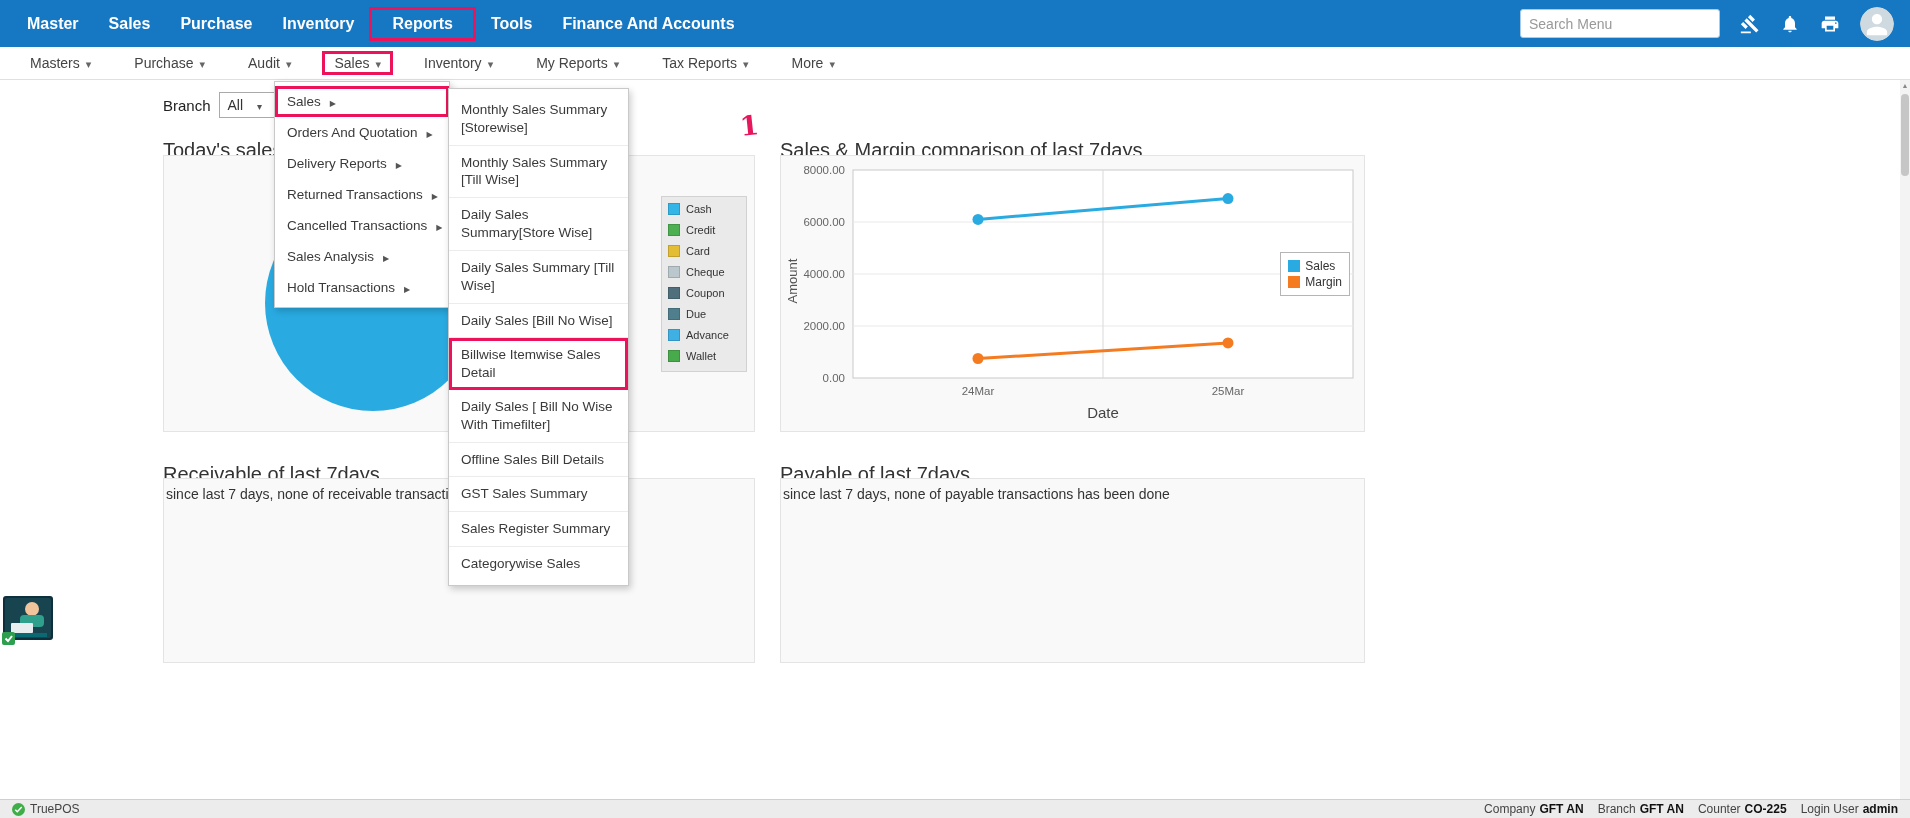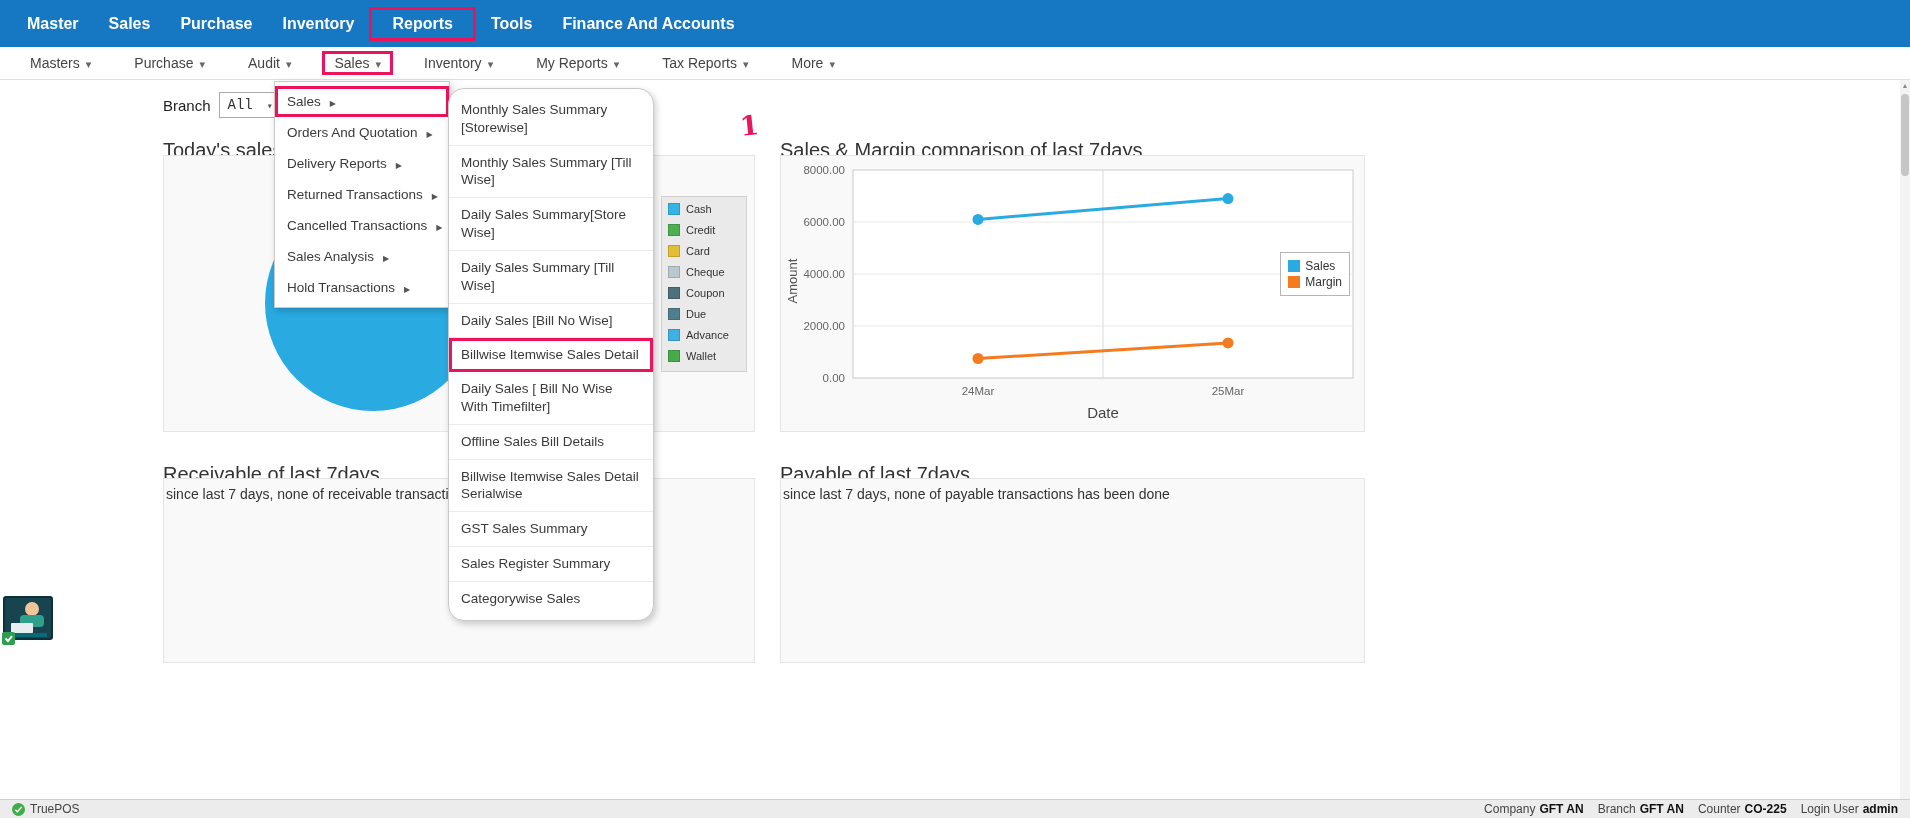--- a/index.html
+++ b/index.html
@@ -26,21 +26,21 @@
                 padding:4px 12px;margin-right:19px;cursor:pointer;white-space:nowrap;}
   .menubar-item.hl{border:3px solid #ec135a;padding:1px 9px;}
   .chev::after{content:"▾";font-size:11px;color:#666;}
 
   
   .sec-title{position:absolute;font-size:20px;font-weight:400;color:#333;white-space:nowrap;}
   .panel{position:absolute;background:#f9f9f9;border:1px solid #e4e4e4;box-sizing:border-box;}
 
   .branch-row{position:absolute;left:163px;top:92px;display:flex;align-items:center;gap:8px;font-size:15px;color:#222;}
   .branch-select{display:flex;align-items:center;gap:14px;background:#fff;border:1px solid #aaa;
-                 height:24px;padding:0 8px;font-size:14px;color:#333;min-width:78px;cursor:pointer;font-family:Liberation Mono, monospace;}
+                 height:24px;padding:0 8px;font-size:14px;color:#333;min-width:78px;cursor:pointer;}
   .sel-arrow::after{content:"▾";font-size:10px;color:#555;}
 
   
   .pie-circle{position:absolute;left:101px;top:39px;width:216px;height:216px;border-radius:50%;}
   .pie-legend{position:absolute;left:497px;top:40px;width:72px;background:#eaeaea;
               border:1px solid #d2d2d2;padding:6px 6px 0 6px;box-sizing:content-box;}
   .pleg-row{display:flex;align-items:center;gap:6px;margin-bottom:9px;}
   .pleg-sq{width:12px;height:12px;flex:0 0 12px;border:1px solid rgba(0,0,0,.15);box-sizing:border-box;}
   .pleg-label{font-size:11px;color:#333;}
 
@@ -57,21 +57,21 @@
 
   
   .dropdown{position:absolute;background:#fff;border:1px solid #c9c9c9;
             box-shadow:2px 3px 7px rgba(0,0,0,.2);padding:4px 0;box-sizing:border-box;}
   .dd1{left:274px;top:81px;width:176px;z-index:40;}
   .dd1-item{display:flex;align-items:center;font-size:13.5px;color:#3a3a3a;padding:8px 12px;
             cursor:pointer;white-space:nowrap;}
   .dd1-item.hl{border:3px solid #ec135a;padding:5px 9px;}
   .dd-arrow::after{content:"▶";font-size:8px;color:#555;}
   .dd-arrow{margin-left:9px;display:inline-block;}
-  .dd2{left:448px;top:88px;width:206px;z-index:41;border-radius:16px;}
+  .dd2{left:448px;top:88px;width:181px;z-index:41;}
   .dd2-item{font-size:13.5px;color:#3a3a3a;padding:8px 12px;border-bottom:1px solid #ececec;
             line-height:1.32;cursor:pointer;}
   .dd2-item:last-child{border-bottom:none;}
   .dd2-item.hl{border:3px solid #ec135a;padding:5px 9px;}
 
   
   .annot{position:absolute;left:740px;top:110px;color:#e6175c;font-size:27px;font-weight:bold;
          transform:rotate(-6deg);z-index:45;font-family:"DejaVu Serif",serif;}
 
   
@@ -100,20 +100,44 @@
 <div class="screen">
 
   <header class="topnav">
     <span class="topnav-item">Master</span>
     <span class="topnav-item">Sales</span>
     <span class="topnav-item">Purchase</span>
     <span class="topnav-item">Inventory</span>
     <span class="topnav-item hl">Reports</span>
     <span class="topnav-item">Tools</span>
     <span class="topnav-item">Finance And Accounts</span>
+    <div class="topnav-right">
+      <input class="search-input" type="text" placeholder="Search Menu" style="">
+      <span class="nav-icon">
+        <svg width="20" height="20" viewBox="0 0 24 24">
+            <path fill="#fff" d="M1 21h12v2H1zM5.245 8.07l2.83-2.828 14.141 14.142-2.828 2.828zM12.317 1l5.657 5.656-2.828 2.83-5.657-5.66zM3.825 9.485l5.657 5.657-2.828 2.828-5.657-5.657z"></path>
+          </svg>
+      </span>
+      <span class="nav-icon">
+        <svg width="20" height="20" viewBox="0 0 24 24">
+            <path fill="#fff" d="M12 22c1.1 0 2-.9 2-2h-4c0 1.1.9 2 2 2zm6-6v-5c0-3.07-1.64-5.64-4.5-6.32V4c0-.83-.67-1.5-1.5-1.5s-1.5.67-1.5 1.5v.68C7.63 5.36 6 7.92 6 11v5l-2 2v1h16v-1l-2-2z"></path>
+          </svg>
+      </span>
+      <span class="nav-icon">
+        <svg width="20" height="20" viewBox="0 0 24 24">
+            <path fill="#fff" d="M19 8H5c-1.66 0-3 1.34-3 3v6h4v4h12v-4h4v-6c0-1.66-1.34-3-3-3zm-3 11H8v-5h8v5zm3-7c-.55 0-1-.45-1-1s.45-1 1-1 1 .45 1 1-.45 1-1 1zm-1-9H6v4h12V3z"></path>
+          </svg>
+      </span>
+      <span class="avatar">
+        <svg width="34" height="34" viewBox="0 0 24 24">
+            <circle cx="12" cy="12" r="12" fill="#cfd9e0"></circle>
+            <path d="M12 12.2c2 0 3.6-1.6 3.6-3.6S14 5 12 5 8.4 6.6 8.4 8.6s1.6 3.6 3.6 3.6zm0 1.8c-2.4 0-7.2 1.2-7.2 3.6V20h14.4v-2.4c0-2.4-4.8-3.6-7.2-3.6z" fill="#fff"></path>
+          </svg>
+      </span>
+    </div>
   </header>
 
   <nav class="menubar">
     <span class="menubar-item">
       <span>Masters</span>
       <span class="chev"></span>
     </span>
     <span class="menubar-item">
       <span>Purchase</span>
       <span class="chev"></span>
@@ -274,21 +298,20 @@
 
   <div class="dropdown dd2">
     <div class="dd2-item">Monthly Sales Summary [Storewise]</div>
     <div class="dd2-item">Monthly Sales Summary [Till Wise]</div>
     <div class="dd2-item">Daily Sales Summary[Store Wise]</div>
     <div class="dd2-item">Daily Sales Summary [Till Wise]</div>
     <div class="dd2-item">Daily Sales [Bill No Wise]</div>
     <div class="dd2-item hl">Billwise Itemwise Sales Detail</div>
     <div class="dd2-item">Daily Sales [ Bill No Wise With Timefilter]</div>
     <div class="dd2-item">Offline Sales Bill Details</div>
-    <div class="dd2-item">Billwise Itemwise Sales Detail Serialwise</div>
     <div class="dd2-item">GST Sales Summary</div>
     <div class="dd2-item">Sales Register Summary</div>
     <div class="dd2-item">Categorywise Sales</div>
   </div>
 
   <div class="desktop-icon">
     <svg width="52" height="50" viewBox="0 0 52 50">
       <rect x="1" y="0" width="50" height="44" rx="3" fill="#0e2f3c"></rect>
       <rect x="3" y="2" width="46" height="40" rx="2" fill="#17444f"></rect>
       <circle cx="30" cy="13" r="7" fill="#f2c49b"></circle>

